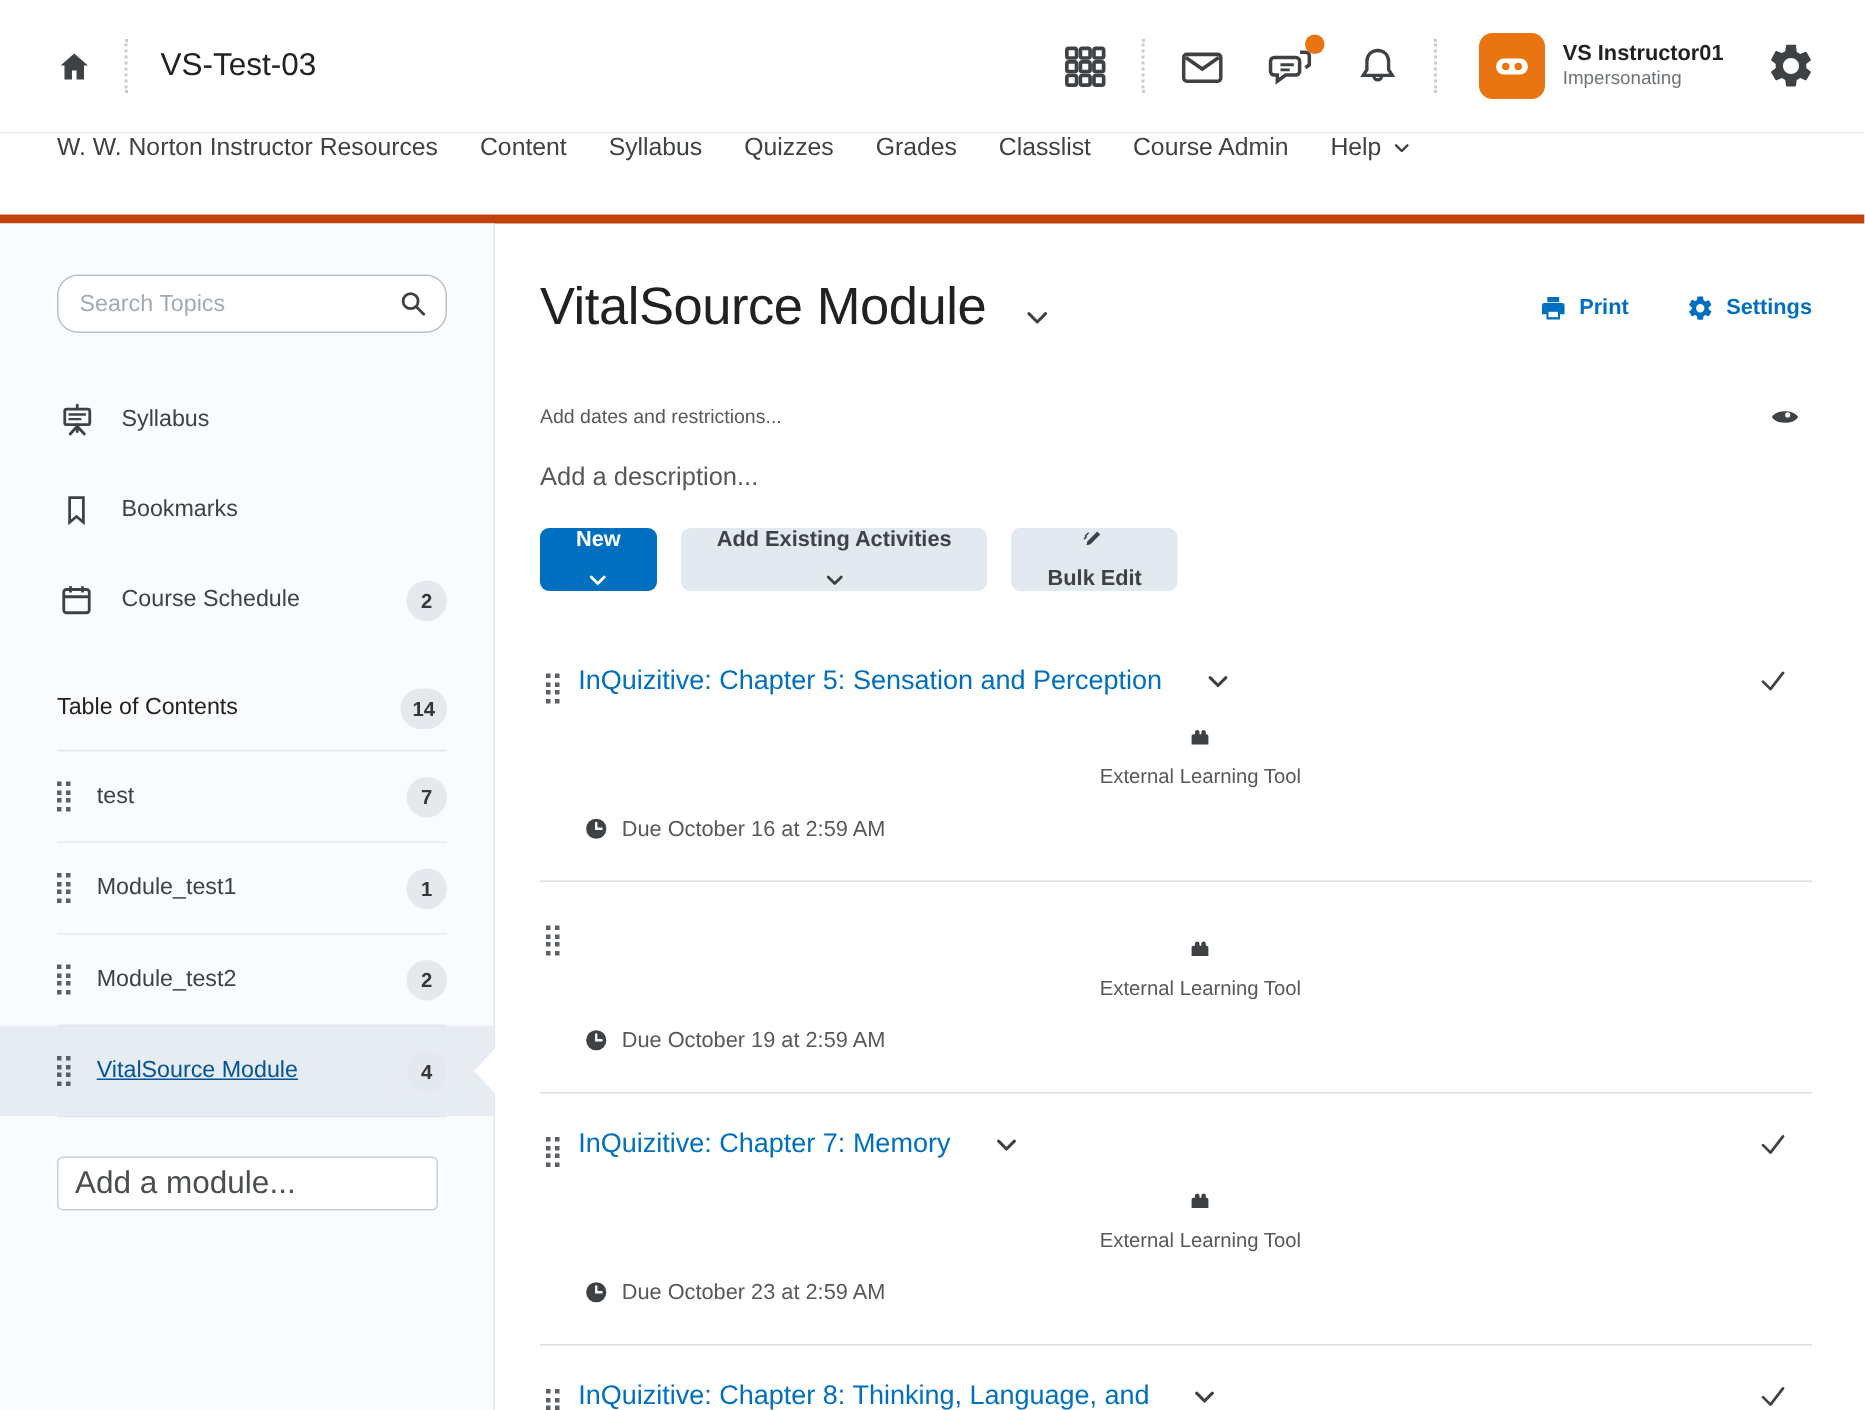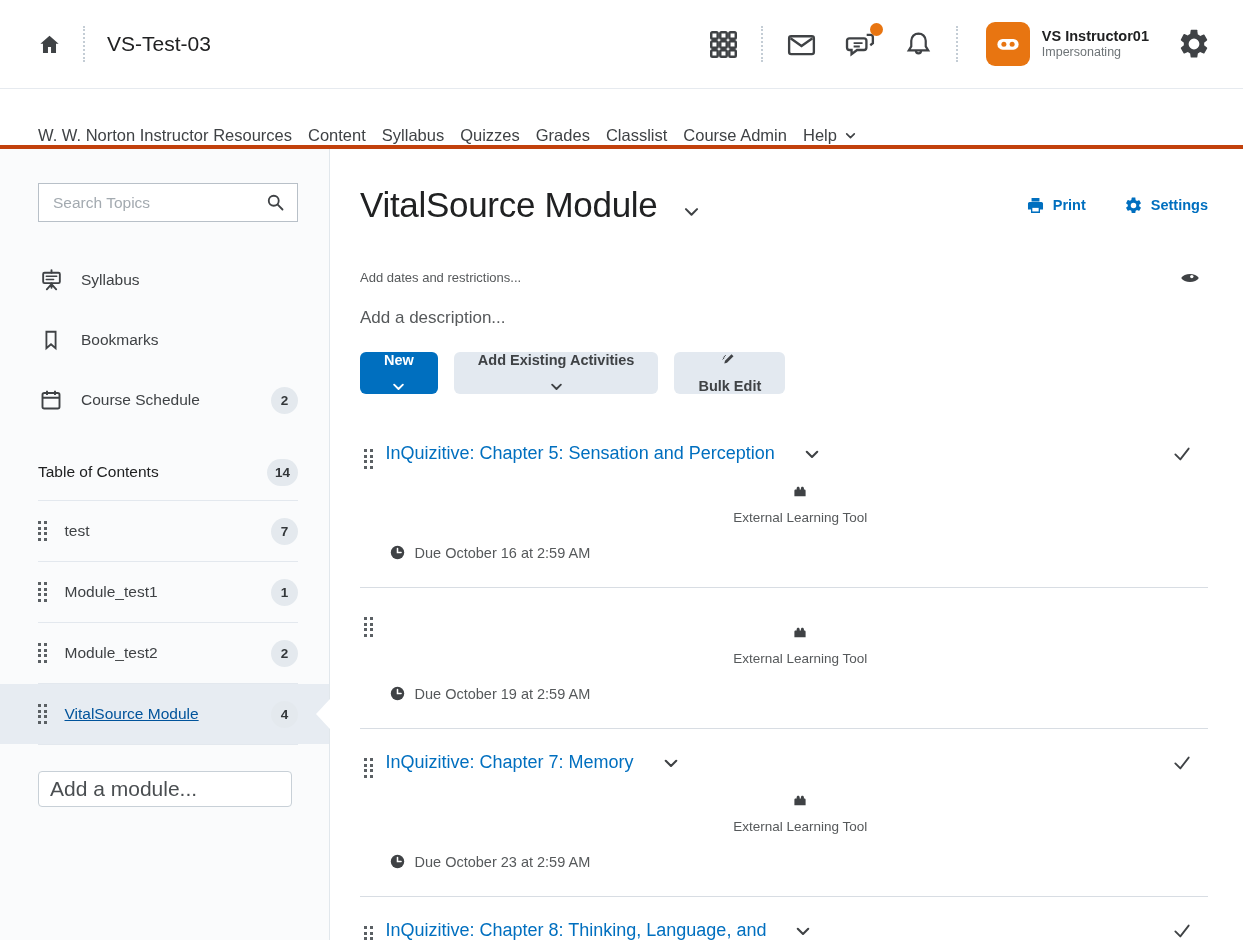--- a/index.html
+++ b/index.html
@@ -21,30 +21,30 @@
   .chat-wrap { position:relative; }
   .chat-dot { position:absolute; top:-5px; right:-6px; width:13px; height:13px; border-radius:50%; background:#e87511; }
   .avatar { width:44px; height:44px; border-radius:9px; background:#e87511; display:flex; align-items:center; justify-content:center; cursor:pointer; }
   .user-block { display:flex; align-items:center; gap:12px; margin:0 6px; }
   .user-text { line-height:1.25; }
   .user-name { font-size:14.5px; font-weight:bold; color:#202122; }
   .user-status { font-size:12.5px; color:#6e7477; }
   .tb-gear { margin-left:22px; }
 
   
-  .navbar { height:60px; display:flex; align-items:flex-end; gap:16px; padding:0 38px; border-bottom:4px solid #c2410c; font-size:16.5px; color:#3f4245; background:#fff; }
+  .navbar { height:60px; display:flex; align-items:flex-start; gap:28px; padding:0 38px; border-bottom:6px solid #c2410c; font-size:16.5px; color:#3f4245; background:#fff; }
   .nav-item { cursor:pointer; white-space:nowrap; display:flex; align-items:center; gap:7px; }
 
   
   .layout { display:flex; height:791px; }
 
   
   .sidebar { width:330px; min-width:330px; background:#fafbfc; border-right:1px solid #e1e7ec; padding-top:34px; }
   .search-wrap { position:relative; margin:0 31px 0 38px; }
-  .search-wrap input { width:100%; height:39px; border:1px solid #b8c0c8; border-radius:0; background:#fff; padding:0 40px 0 14px; font-size:15.5px; color:#202122; font-family:inherit; outline:none; }
+  .search-wrap input { width:100%; height:39px; border:1px solid #b8c0c8; border-radius:14px; background:#fff; padding:0 40px 0 14px; font-size:15.5px; color:#202122; font-family:inherit; outline:none; }
   .search-wrap input::placeholder { color:#a3aab0; }
   .search-icon { position:absolute; right:12px; top:9px; color:#3f4245; cursor:pointer; }
   .sb-links { margin-top:28px; }
   .sb-row { display:flex; align-items:center; gap:17px; height:60px; padding:0 31px 0 38px; font-size:15.5px; color:#3f4245; cursor:pointer; }
   .sb-row .ic { color:#3f4245; width:26px; display:flex; justify-content:center; }
   .badge { margin-left:auto; background:#e4e9ee; border-radius:999px; min-width:27px; height:27px; padding:0 8px; display:flex; align-items:center; justify-content:center; font-size:13.5px; font-weight:bold; color:#33373a; }
   .toc-row { display:flex; align-items:center; height:56px; padding:0 31px 0 38px; margin-top:14px; font-size:15.5px; color:#202122; cursor:pointer; }
   .sb-divider { border-top:1px solid #e3e8ee; margin:0 31px 0 38px; }
   .sb-module { position:relative; display:flex; align-items:center; gap:18px; height:60px; padding:0 31px 0 38px; font-size:15.5px; color:#3f4245; cursor:pointer; }
   .sb-module.selected { background:#e7ecf2; }

